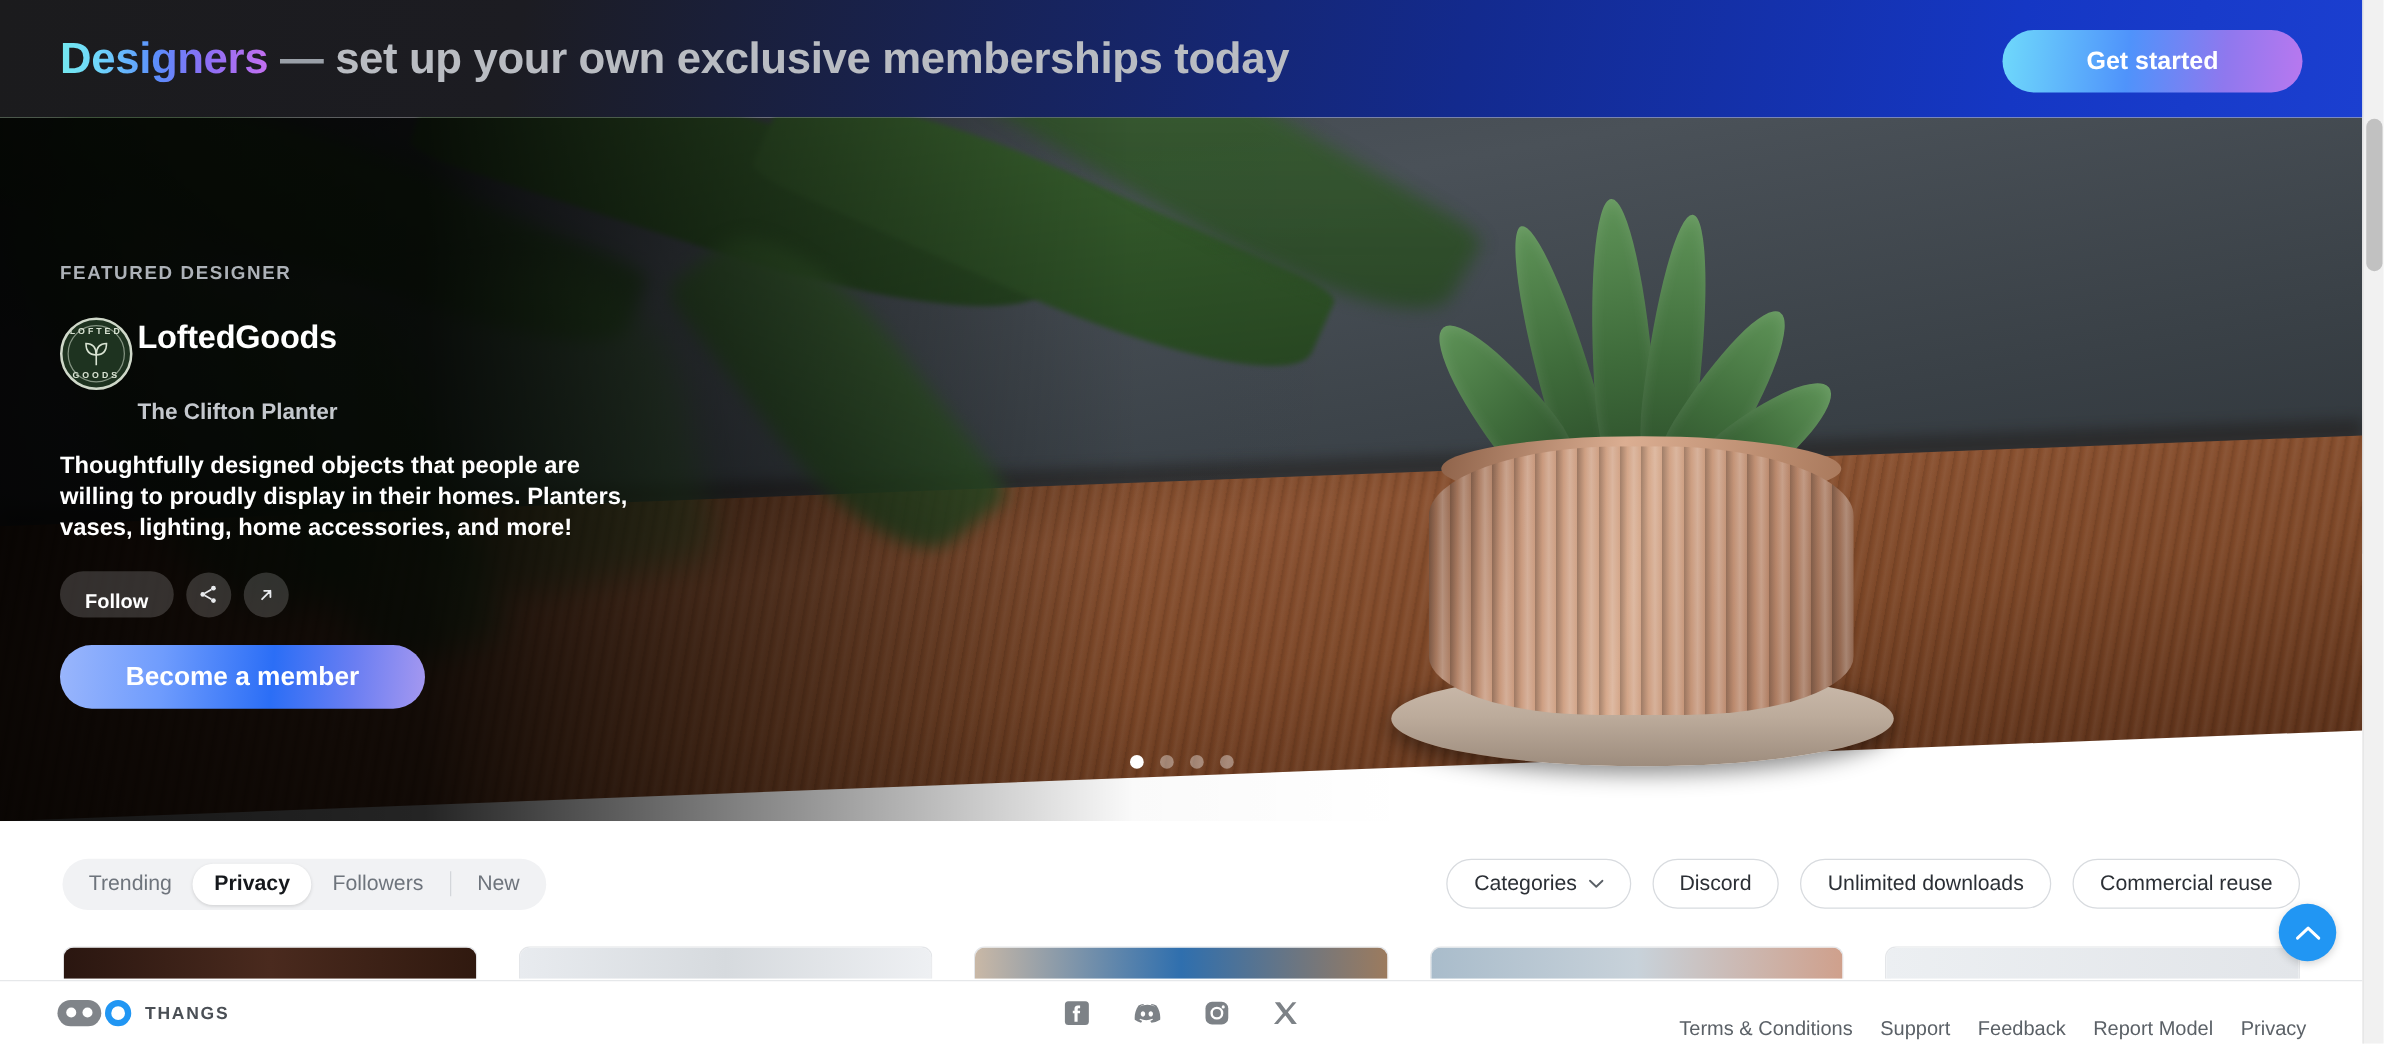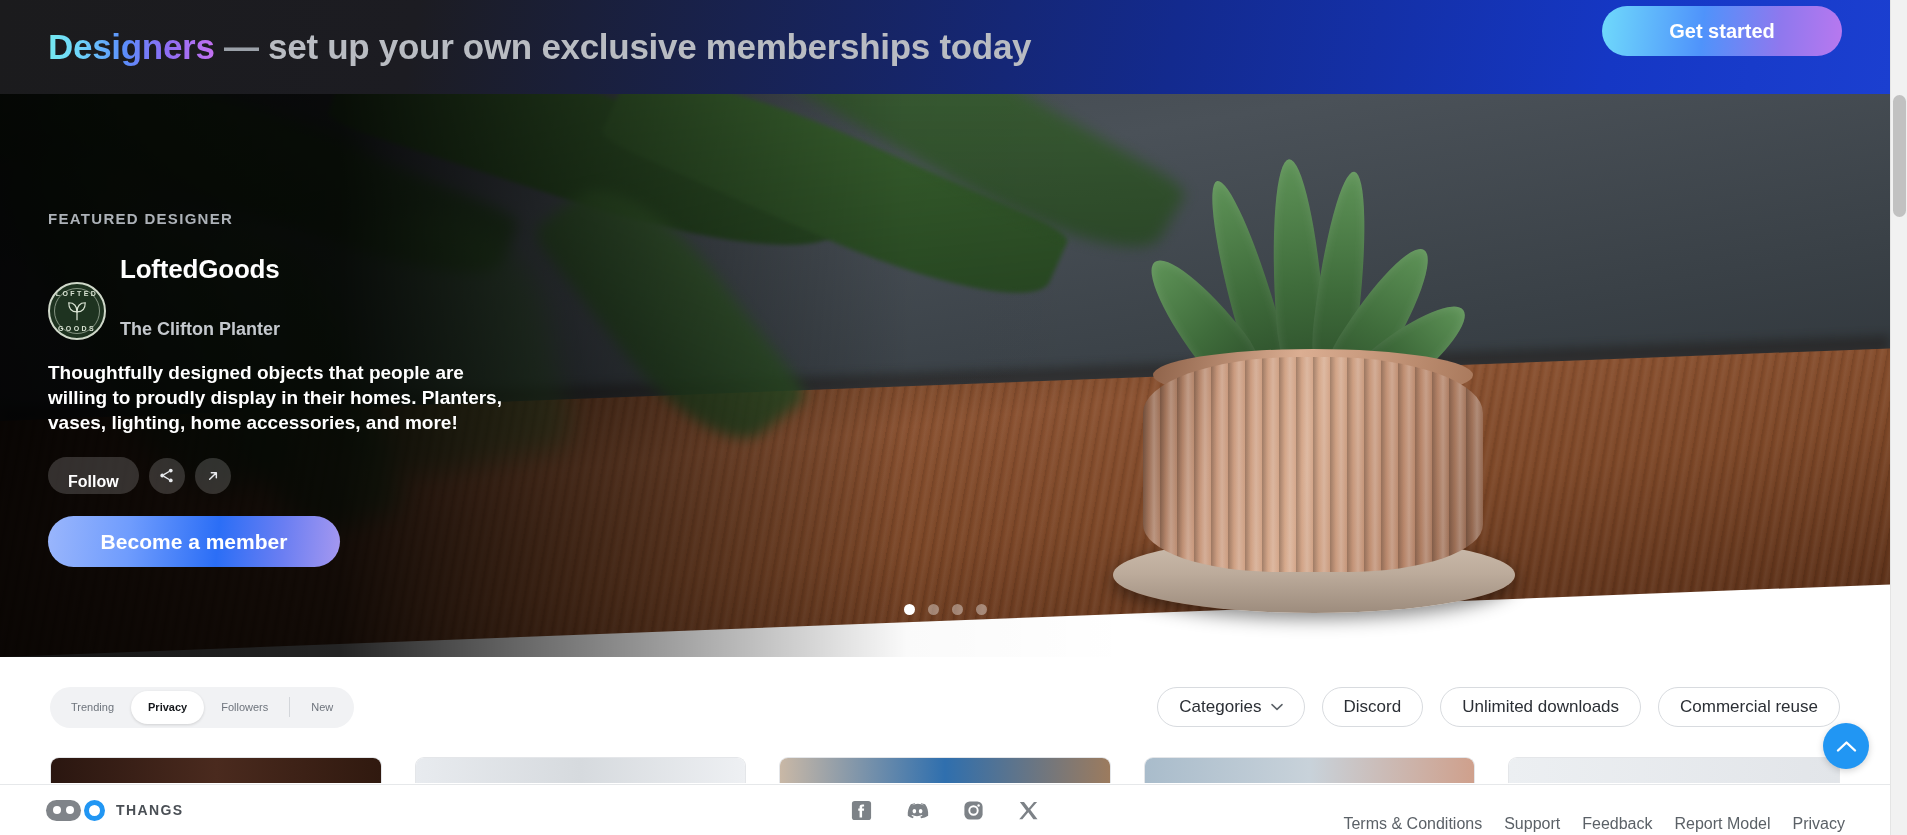--- a/index.html
+++ b/index.html
@@ -27,21 +27,21 @@
     letter-spacing: -0.3px;
     white-space: nowrap;
   }
   .promo-grad {
     background: linear-gradient(90deg, #74e8ef 0%, #6fd7fb 18%, #5b8dfb 46%, #8b6ef4 70%, #c470f0 100%);
     -webkit-background-clip: text; background-clip: text;
     color: transparent; -webkit-text-fill-color: transparent;
   }
   .promo-dash { color: #9aa0a8; }
   .get-started-btn {
-    position: absolute; right: 48px; top: 6px;
+    position: absolute; right: 48px; top: 24px;
     width: 240px; height: 50px;
     border-radius: 26px; border: none;
     background: linear-gradient(95deg, #6fd9fb 0%, #4f93fb 42%, #8f78ee 74%, #b878ef 100%);
     color: #ffffff; font-size: 20px; font-weight: bold;
     font-family: "Liberation Sans", sans-serif;
     cursor: pointer;
     display: flex; align-items: center; justify-content: center;
   }
 
   
@@ -116,21 +116,21 @@
   .hero-overlay {
     position: absolute; inset: 0;
     background: linear-gradient(90deg, rgba(0,0,0,0.92) 0%, rgba(0,0,0,0.86) 18%, rgba(0,0,0,0.42) 34%, rgba(0,0,0,0.02) 48%, rgba(0,0,0,0) 60%);
   }
 
   .hero-content { position: absolute; left: 48px; top: 116px; width: 660px; }
   .featured-label {
     font-size: 15px; font-weight: bold; letter-spacing: 1.3px;
     color: #adb2b8; text-transform: uppercase;
   }
-  .designer-row { display: flex; align-items: flex-end; gap: 14px; margin-top: 27px; }
+  .designer-row { display: flex; align-items: flex-start; gap: 4px; margin-top: 27px; }
   .designer-avatar {
     width: 58px; height: 58px; border-radius: 50%; flex: 0 0 58px;
     background: #1e3320; border: 2px solid #cfd8c9;
     position: relative; overflow: hidden;
   }
   .avatar-ring-text {
     position: absolute; inset: 4px; border-radius: 50%;
     border: 1px solid rgba(215,226,209,0.55);
   }
   .avatar-word {
@@ -186,21 +186,21 @@
     display: flex; align-items: center;
   }
   .tab-group {
     margin-left: 50px; height: 41px;
     background: #f1f2f4; border-radius: 21px;
     display: flex; align-items: center; padding: 0 4px; gap: 0;
   }
   .tab {
     height: 33px; padding: 0 17px; border-radius: 17px; border: none;
     background: transparent; color: #6e747c;
-    font-size: 11px; font-family: "Liberation Sans", sans-serif; cursor: pointer;
+    font-size: 17px; font-family: "Liberation Sans", sans-serif; cursor: pointer;
     display: flex; align-items: center;
   }
   .tab.active { background: #ffffff; color: #15181c; font-weight: bold; box-shadow: 0 1px 3px rgba(0,0,0,.14); }
   .tab-sep { width: 1px; height: 20px; background: #d3d6da; margin: 0 4px; }
 
   .filter-right {
     margin-left: auto; margin-right: 50px;
     display: flex; align-items: center; gap: 17px;
   }
   .chip {

